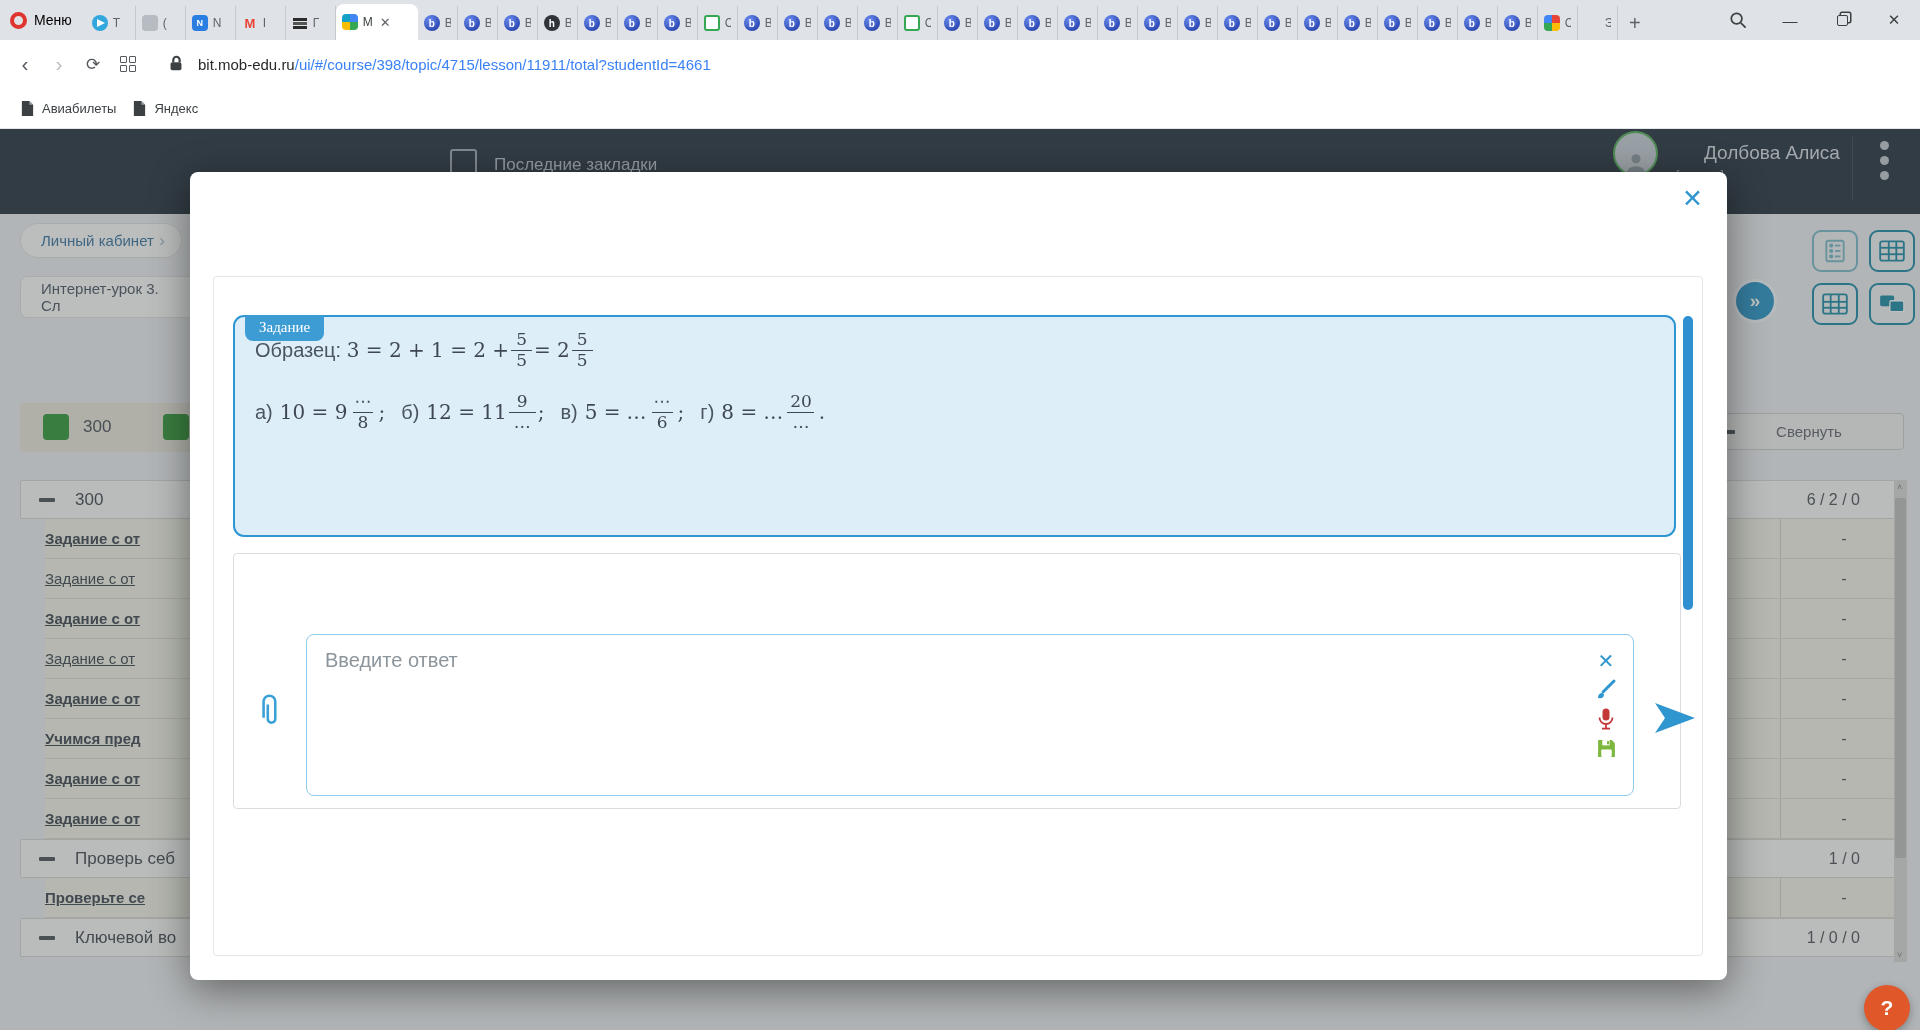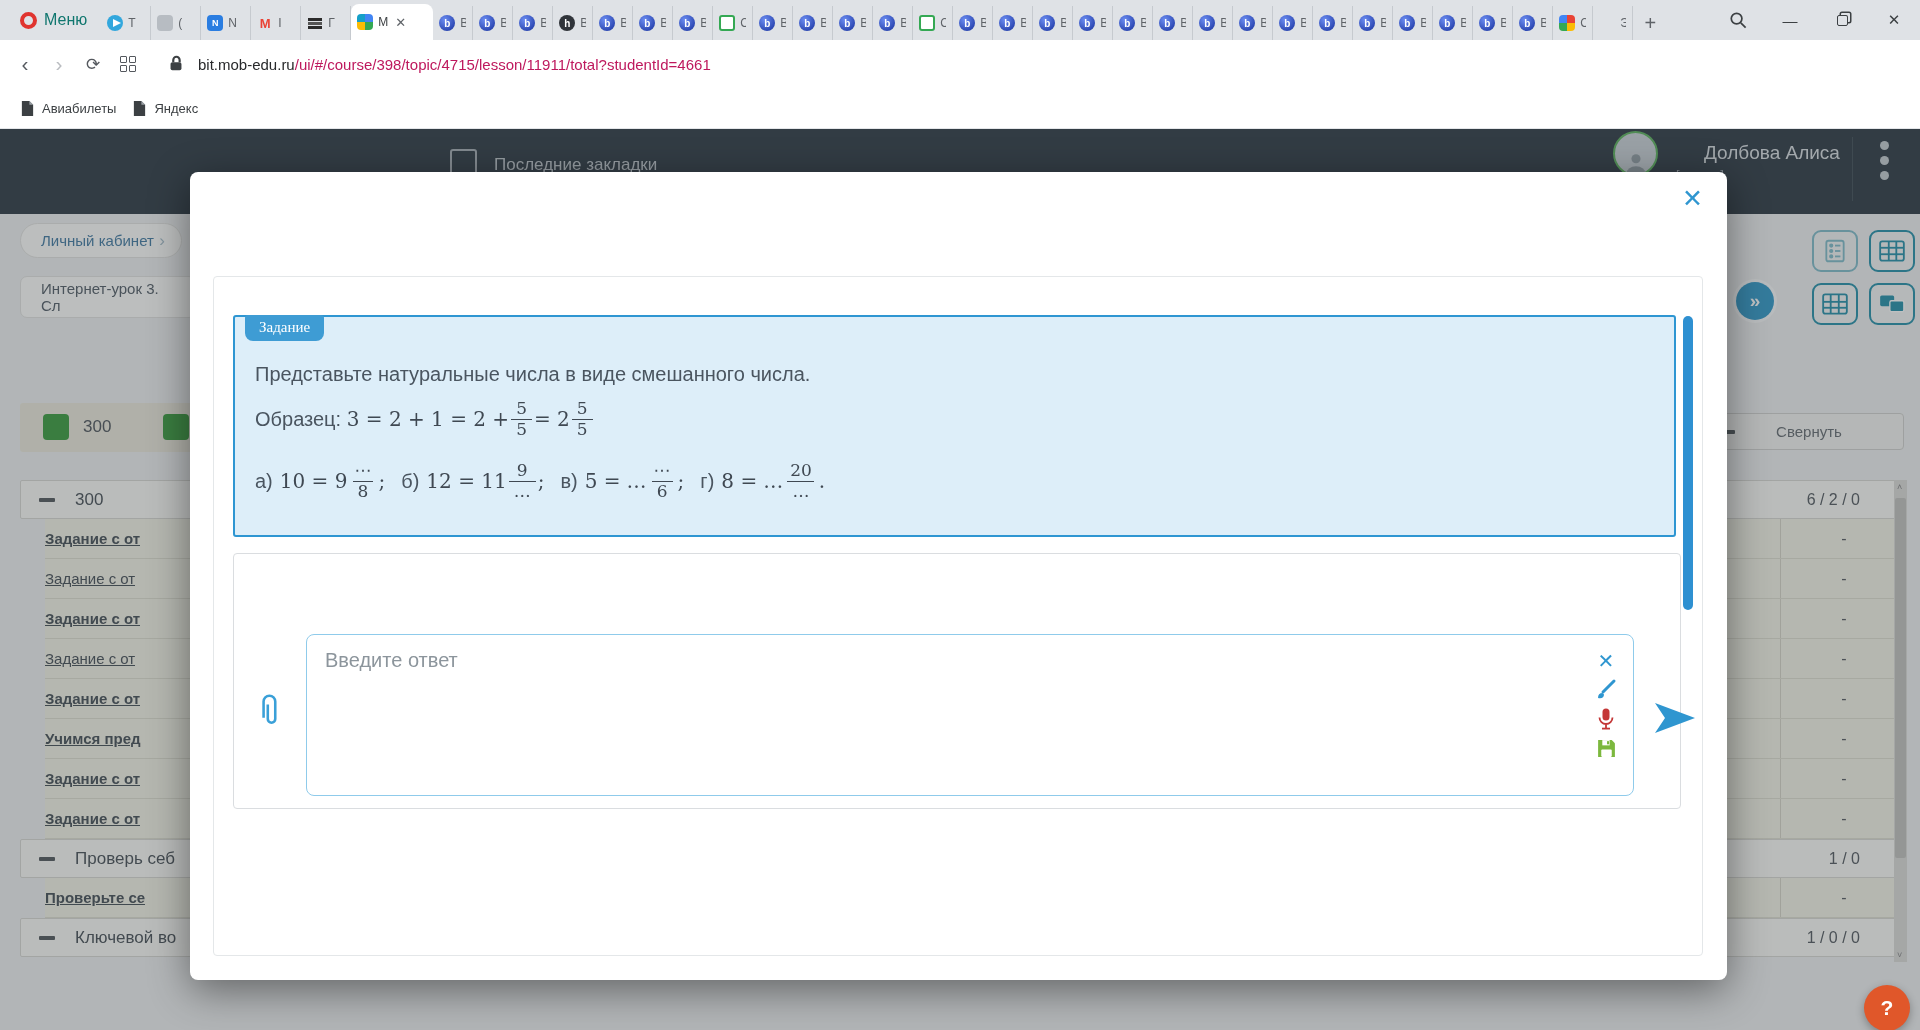--- a/index.html
+++ b/index.html
@@ -1,19 +1,19 @@
 <!DOCTYPE html>
 <html><head>
 <meta charset="utf-8">
 <style>
   * { margin:0; padding:0; box-sizing:border-box; }
   html,body { width:1920px; height:1030px; overflow:hidden; font-family:"Liberation Sans",sans-serif; background:#fff; }
   
   .tabstrip { position:absolute; left:0; top:0; width:1920px; height:40px; background:#dfe2e6; display:flex; align-items:flex-end; }
-  .menu-btn { display:flex; align-items:center; gap:7px; height:40px; padding:0 14px 0 20px; font-size:16px; color:#0f766e; }
+  .menu-btn { display:flex; align-items:center; gap:7px; height:40px; padding:0 14px 0 10px; font-size:14px; color:#000000; }
   .opera-o { width:17px; height:17px; border:4px solid #e0342f; border-radius:50%; }
   .tabs-row { display:flex; align-items:flex-end; height:40px; }
   .tab { display:flex; align-items:center; gap:5px; height:34px; padding:0 6px; border-right:1px solid #c6cacf; font-size:12px; color:#5f6368; white-space:nowrap; overflow:hidden; }
   .tab.pinned { width:50px; }
   .tab.small { width:40px; }
   .tab.active { background:#fff; border-radius:8px 8px 0 0; height:36px; width:82px; border-right:none; color:#3c4043; }
   .tab .tlabel { overflow:hidden; }
   .fav { width:16px; height:16px; border-radius:50%; flex:0 0 auto; display:flex; align-items:center; justify-content:center; font-size:10px; font-weight:bold; color:#fff; }
   .f-bit { background:radial-gradient(circle at 35% 30%, #6b8cf0, #16309d); }
   .f-dark { background:#30343a; }
@@ -35,21 +35,21 @@
   .wc { width:52px; height:40px; display:flex; align-items:center; justify-content:center; color:#3c4043; font-size:15px; }
   .wc svg { stroke:#3c4043; }
   .restore-glyph { width:11px; height:11px; border:1.5px solid #3c4043; border-radius:2px; box-shadow:3px -3px 0 -1px #dfe2e6, 3px -3px 0 0.5px #3c4043; }
   .addressbar { position:absolute; left:0; top:40px; width:1920px; height:48px; background:#fff; display:flex; align-items:center; }
   .nav-ic { width:34px; text-align:center; font-size:21px; color:#54585e; }
   .nav-ic.dis { color:#b9bcc0; }
   .speed-grid { display:grid; grid-template-columns:7px 7px; grid-template-rows:7px 7px; gap:2px; margin:0 14px 0 10px; }
   .speed-grid i { border:1.7px solid #54585e; border-radius:1px; }
   .url-zone { display:flex; align-items:center; gap:12px; margin-left:16px; font-size:15px; }
   .url-domain { color:#28292b; }
-  .url-path { color:#be185d;text-align:center; }
+  .url-path { color:#3b82f6;text-align:center; }
   .addr-right { position:absolute; right:14px; top:40px; height:48px; display:flex; align-items:center; gap:17px; }
   .addr-right svg { display:block; }
   .heart-ic { font-size:19px; color:#54585e; }
   .profile-ic { width:26px; height:26px; border-radius:50%; background:#e7ebee; display:flex; align-items:flex-end; justify-content:center; overflow:hidden; }
   .bookmarksbar { position:absolute; left:0; top:88px; width:1920px; height:41px; background:#fff; border-bottom:1px solid #e4e6e9; display:flex; align-items:center; gap:16px; padding-left:20px; }
   .bm-item { display:flex; align-items:center; gap:7px; font-size:13px; color:#3c4043; }
   
   .page { position:absolute; left:0; top:129px; width:1920px; height:901px; background:#eef0f1; overflow:hidden; }
   .phead { position:absolute; left:0; top:0; width:1920px; height:85px; background:#37424c; }
   .logo { position:absolute; left:18px; top:9px; display:flex; align-items:center; gap:6px; color:#99a2a8; }
@@ -96,21 +96,21 @@
   .tile { border:2px solid #2e94ad; border-radius:9px; display:flex; align-items:center; justify-content:center; background:rgba(255,255,255,.25); }
   .tile.dim1 { opacity:.55; }
   .morebtn { position:absolute; left:1736px; top:153px; width:38px; height:38px; border-radius:50%; background:#3a9dcb; color:#fff; font-size:19px; font-weight:bold; display:flex; align-items:center; justify-content:center; box-shadow:0 0 0 3px rgba(255,255,255,.55); }
   .dim { position:absolute; inset:0; background:rgba(40,45,50,.30); z-index:5; }
   .fab { position:absolute; left:1864px; top:856px; width:46px; height:46px; border-radius:50%; background:#e0572a; color:#fff; font-size:21px; font-weight:bold; display:flex; align-items:center; justify-content:center; z-index:11; box-shadow:0 3px 8px rgba(0,0,0,.3); }
   
   .modal { position:absolute; left:190px; top:43px; width:1537px; height:808px; background:#fff; border-radius:8px; z-index:10; box-shadow:0 10px 40px rgba(0,0,0,.45); }
   .mclose { position:absolute; left:1492px; top:14px; font-size:25px; color:#2f96d0; line-height:1; }
   .mtitle { position:absolute; left:38px; top:55px; right:70px; font-size:19px; font-weight:bold; color:#39424a; letter-spacing:.3px; }
   .mframe { position:absolute; left:23px; top:104px; width:1490px; height:680px; border:1px solid #e4e7e9; border-radius:4px; }
-  .taskbox { position:absolute; left:43px; top:143px; width:1443px; height:222px; background:#ddeef9; border:2px solid #2e96d2; border-radius:3px; }
+  .taskbox { position:absolute; left:43px; top:143px; width:1443px; height:222px; background:#ddeef9; border:2px solid #2e96d2; border-radius:11px; }
   .badge { position:absolute; left:10px; top:-2px; background:#3e9cd4; color:#fff; font-family:"Liberation Serif",serif; font-size:15px; padding:4px 14px 5px; border-radius:3px 3px 8px 8px; }
   .t-line1 { margin:46px 0 0 20px; font-size:20px; color:#4a5560; }
   .t-line2 { margin:6px 0 0 20px; display:flex; align-items:center; height:54px; font-size:20px; color:#4a5560; }
   .t-line3 { margin:4px 0 0 20px; display:flex; align-items:center; height:62px; }
   .math { font-family:"DejaVu Serif",serif; font-size:20px; color:#3f4852; }
   .frac { display:inline-flex; flex-direction:column; align-items:center; margin:0 2px; font-family:"DejaVu Serif",serif; font-size:17px; color:#3f4852; line-height:1.15; }
   .frac .fn { padding:0 5px; }
   .frac .fd { border-top:1.3px solid #3f4852; padding:0 5px; }
   .plabel { font-size:20px; color:#4a5560; margin-right:7px; }
   .ptail { margin-right:16px; }
@@ -515,21 +515,20 @@
 
 
   <div class="dim"></div>
 
   <div class="modal">
     <div class="mclose">✕</div>
     <div class="mframe"></div>
 
     <div class="taskbox">
       <div class="badge">Задание</div>
-      <div class="t-line1">Представьте натуральные числа в виде смешанного числа.</div>
       <div class="t-line2">
         <span>Образец:</span>&nbsp;
         <span class="math">3 = 2 + 1 = 2 +</span>
         <span class="frac">
             <span class="fn">5</span>
             <span class="fd">5</span>
           </span>
         <span class="math">= 2</span>
         <span class="frac">
             <span class="fn">5</span>

